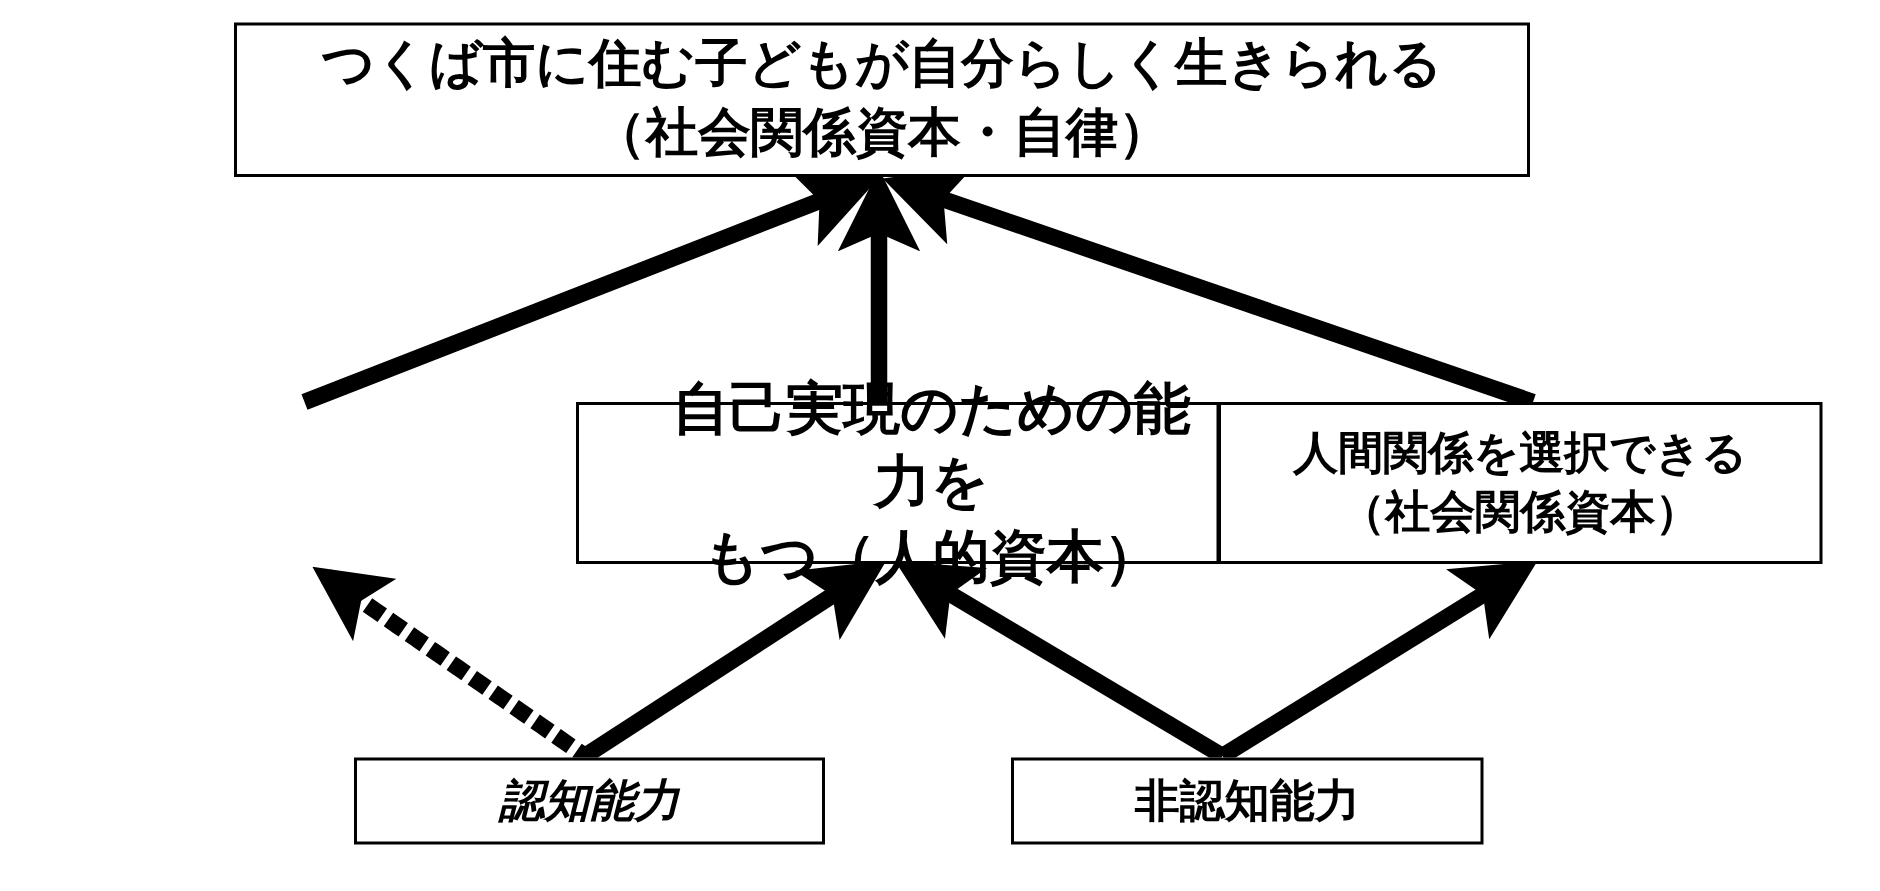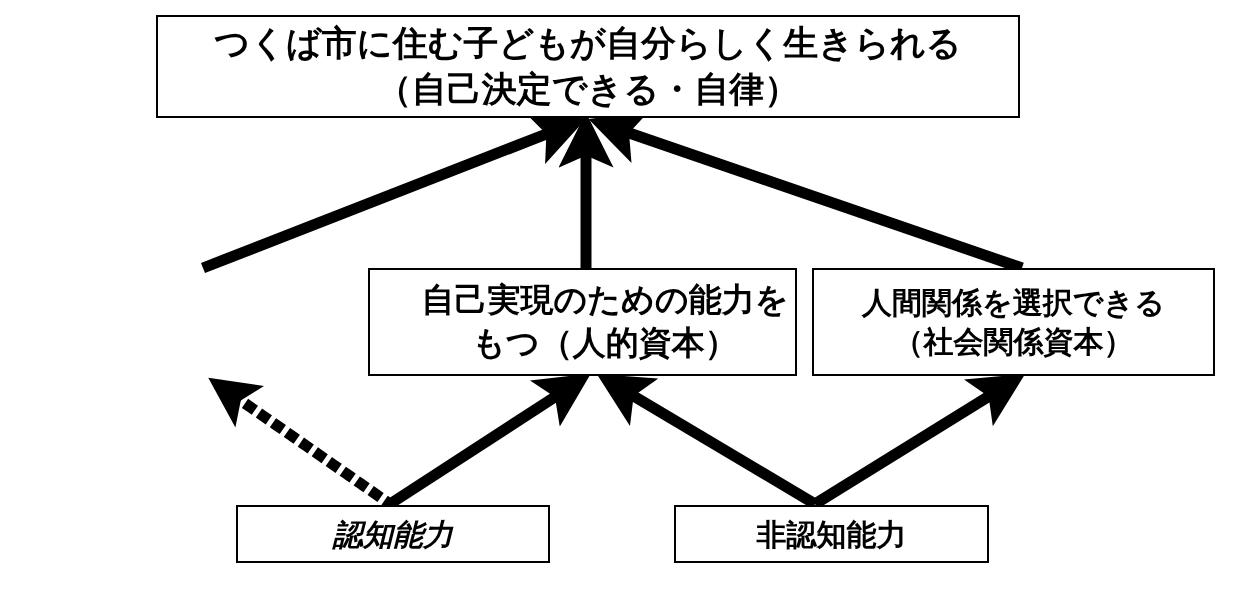--- a/index.html
+++ b/index.html
@@ -56,25 +56,25 @@
   }
   
   #node-financial {
     left: 40px;
     top: 268px;
     width: 313px;
     height: 108px;
     font-size: 30px;
   }
   #node-human {
-    left: 368px;
+    left: 384px;
     top: 268px;
     width: 429px;
     height: 108px;
-    font-size: 33px;
+    font-size: 38px;
     padding-left: 45px;
   }
   #node-social {
     left: 772px;
     top: 268px;
     width: 403px;
     height: 108px;
     font-size: 30px;
     margin-left: 40px;
   }
@@ -121,21 +121,21 @@
 
     <line x1="390" y1="504" x2="578" y2="382" stroke="#000000" stroke-width="11" marker-end="url(#head-solid)"></line>
 
     <line x1="815" y1="504" x2="610" y2="382" stroke="#000000" stroke-width="11" marker-end="url(#head-solid)"></line>
 
     <line x1="815" y1="504" x2="1012" y2="382" stroke="#000000" stroke-width="11" marker-end="url(#head-solid)"></line>
   </svg>
 
   <div class="node" id="node-goal">
     <span class="node-label">つくば市に住む子どもが自分らしく生きられる
-（自己決定できる・自律）</span>
+（社会関係資本・自律）</span>
   </div>
 
 
   <div class="node" id="node-human">
     <span class="node-label">自己実現のための能力を
 もつ（人的資本）</span>
   </div>
 
   <div class="node" id="node-social">
     <span class="node-label">人間関係を選択できる

